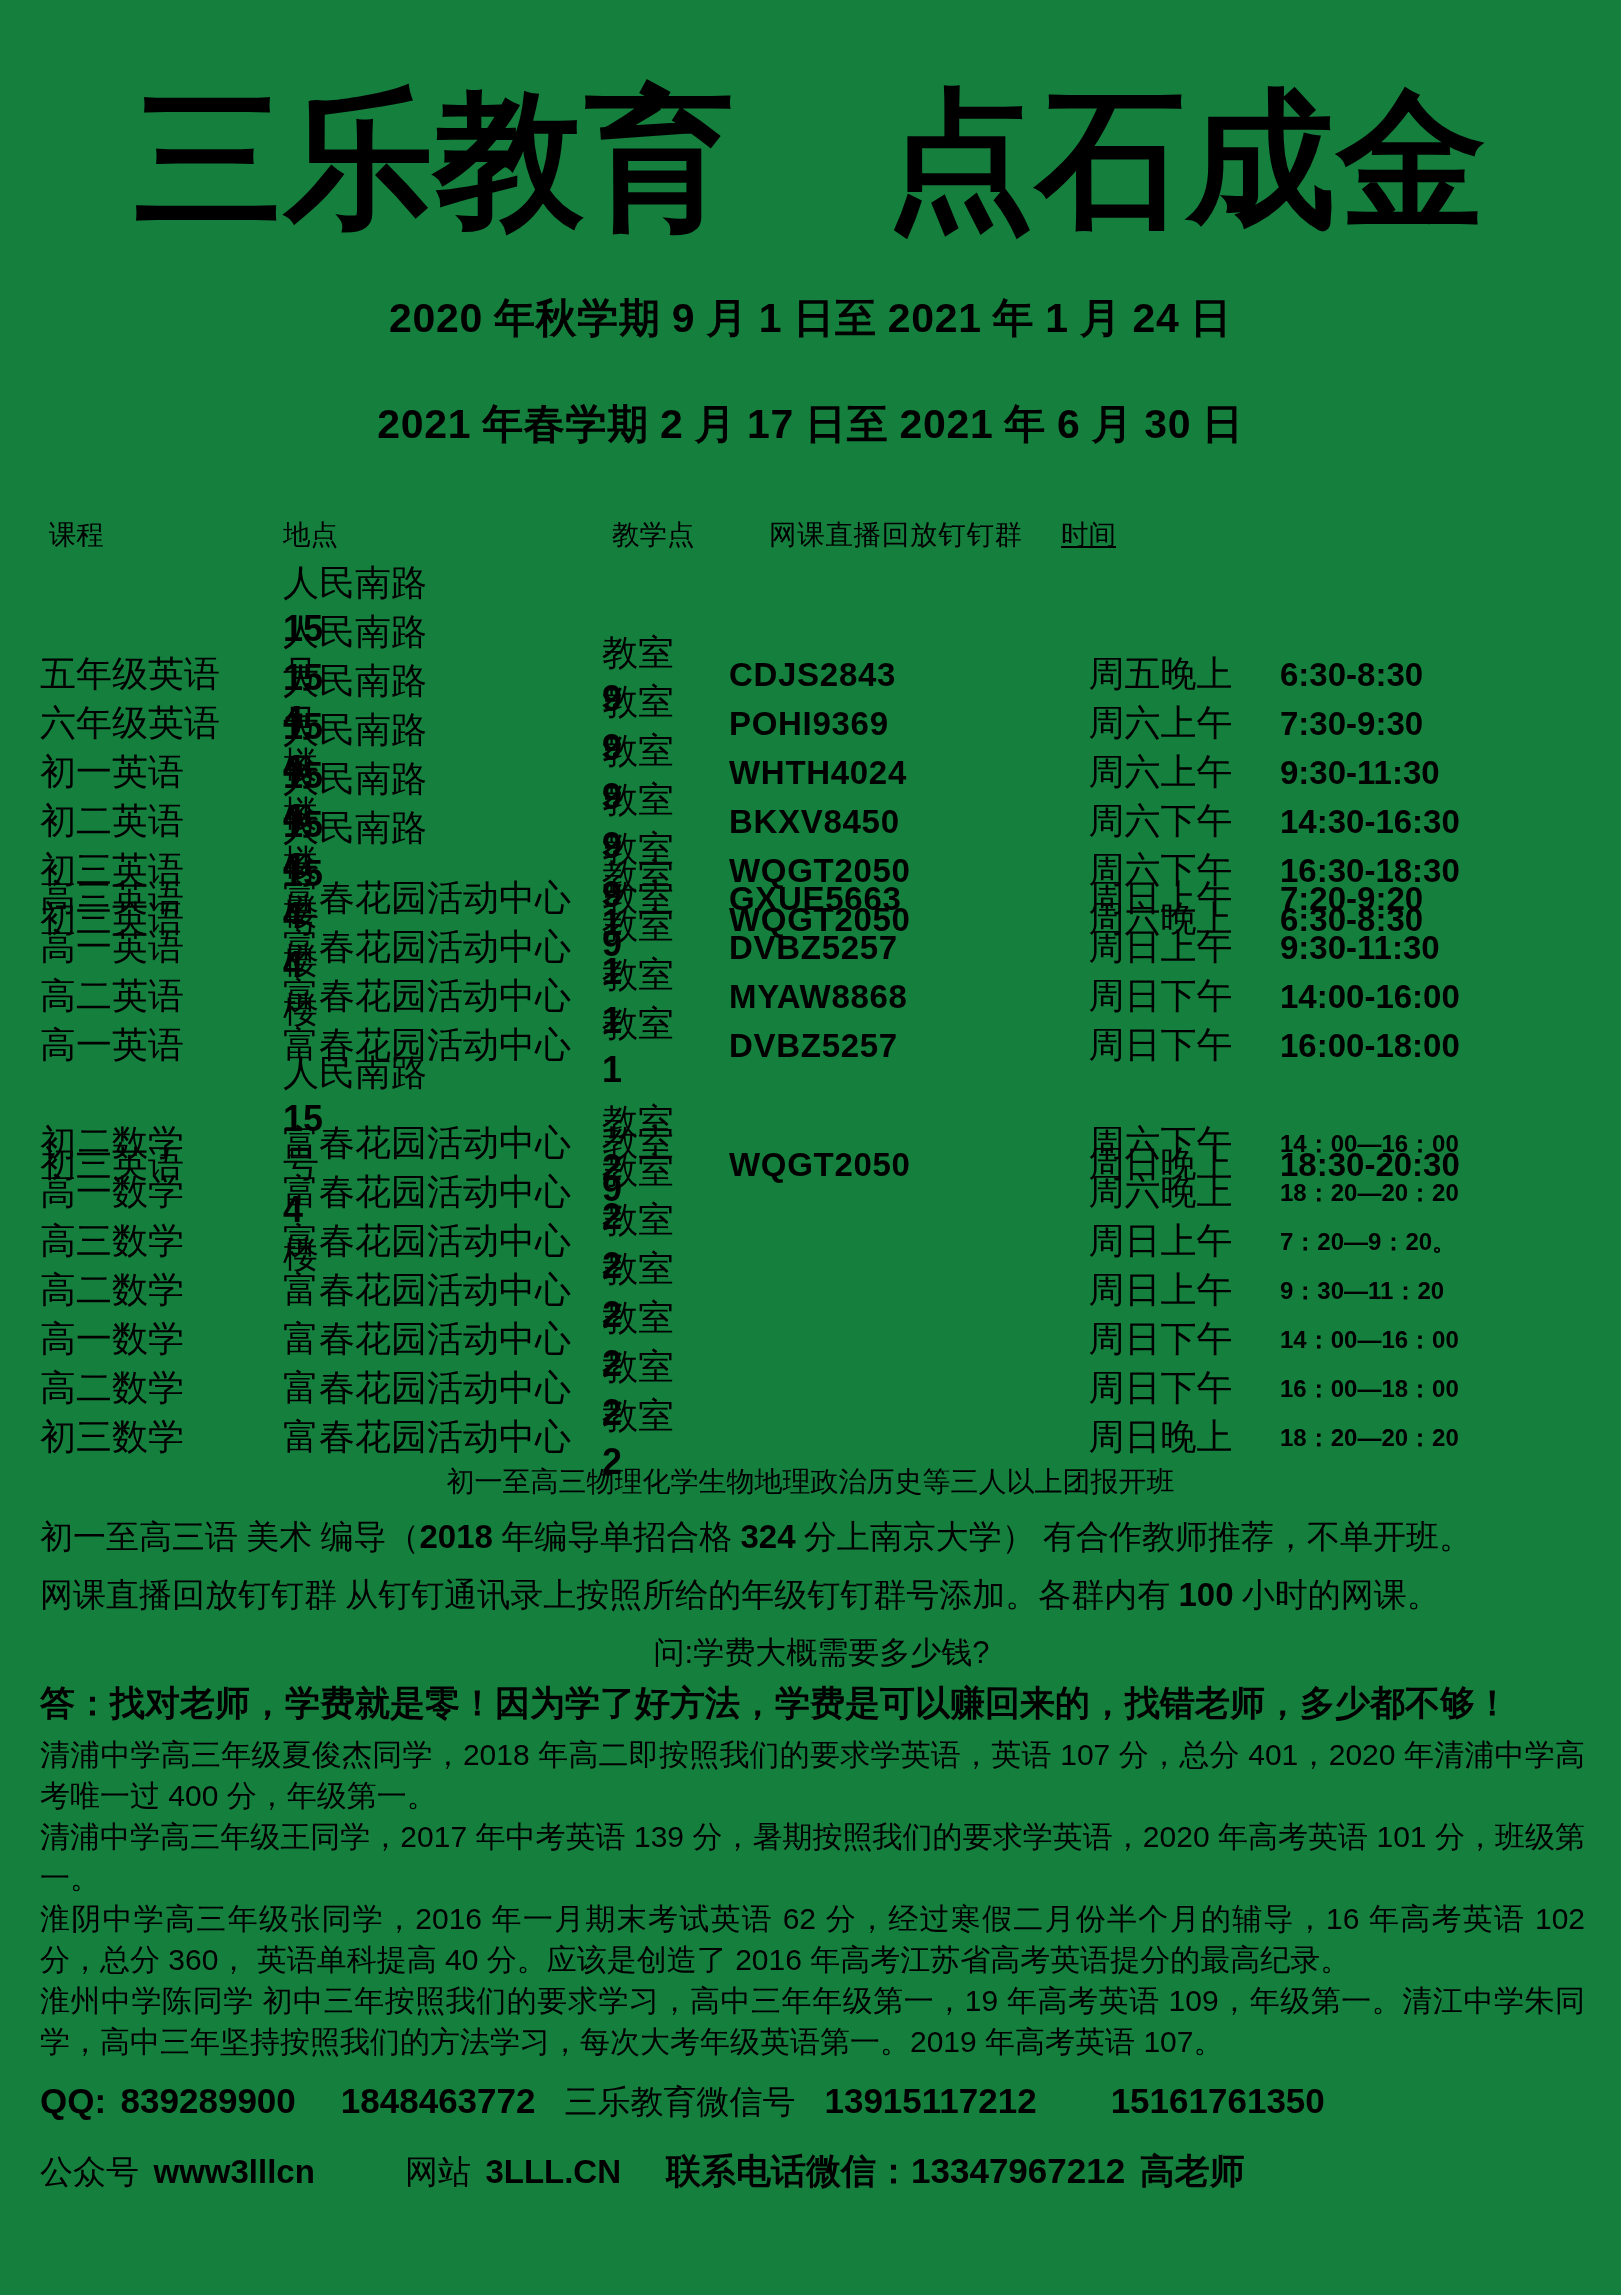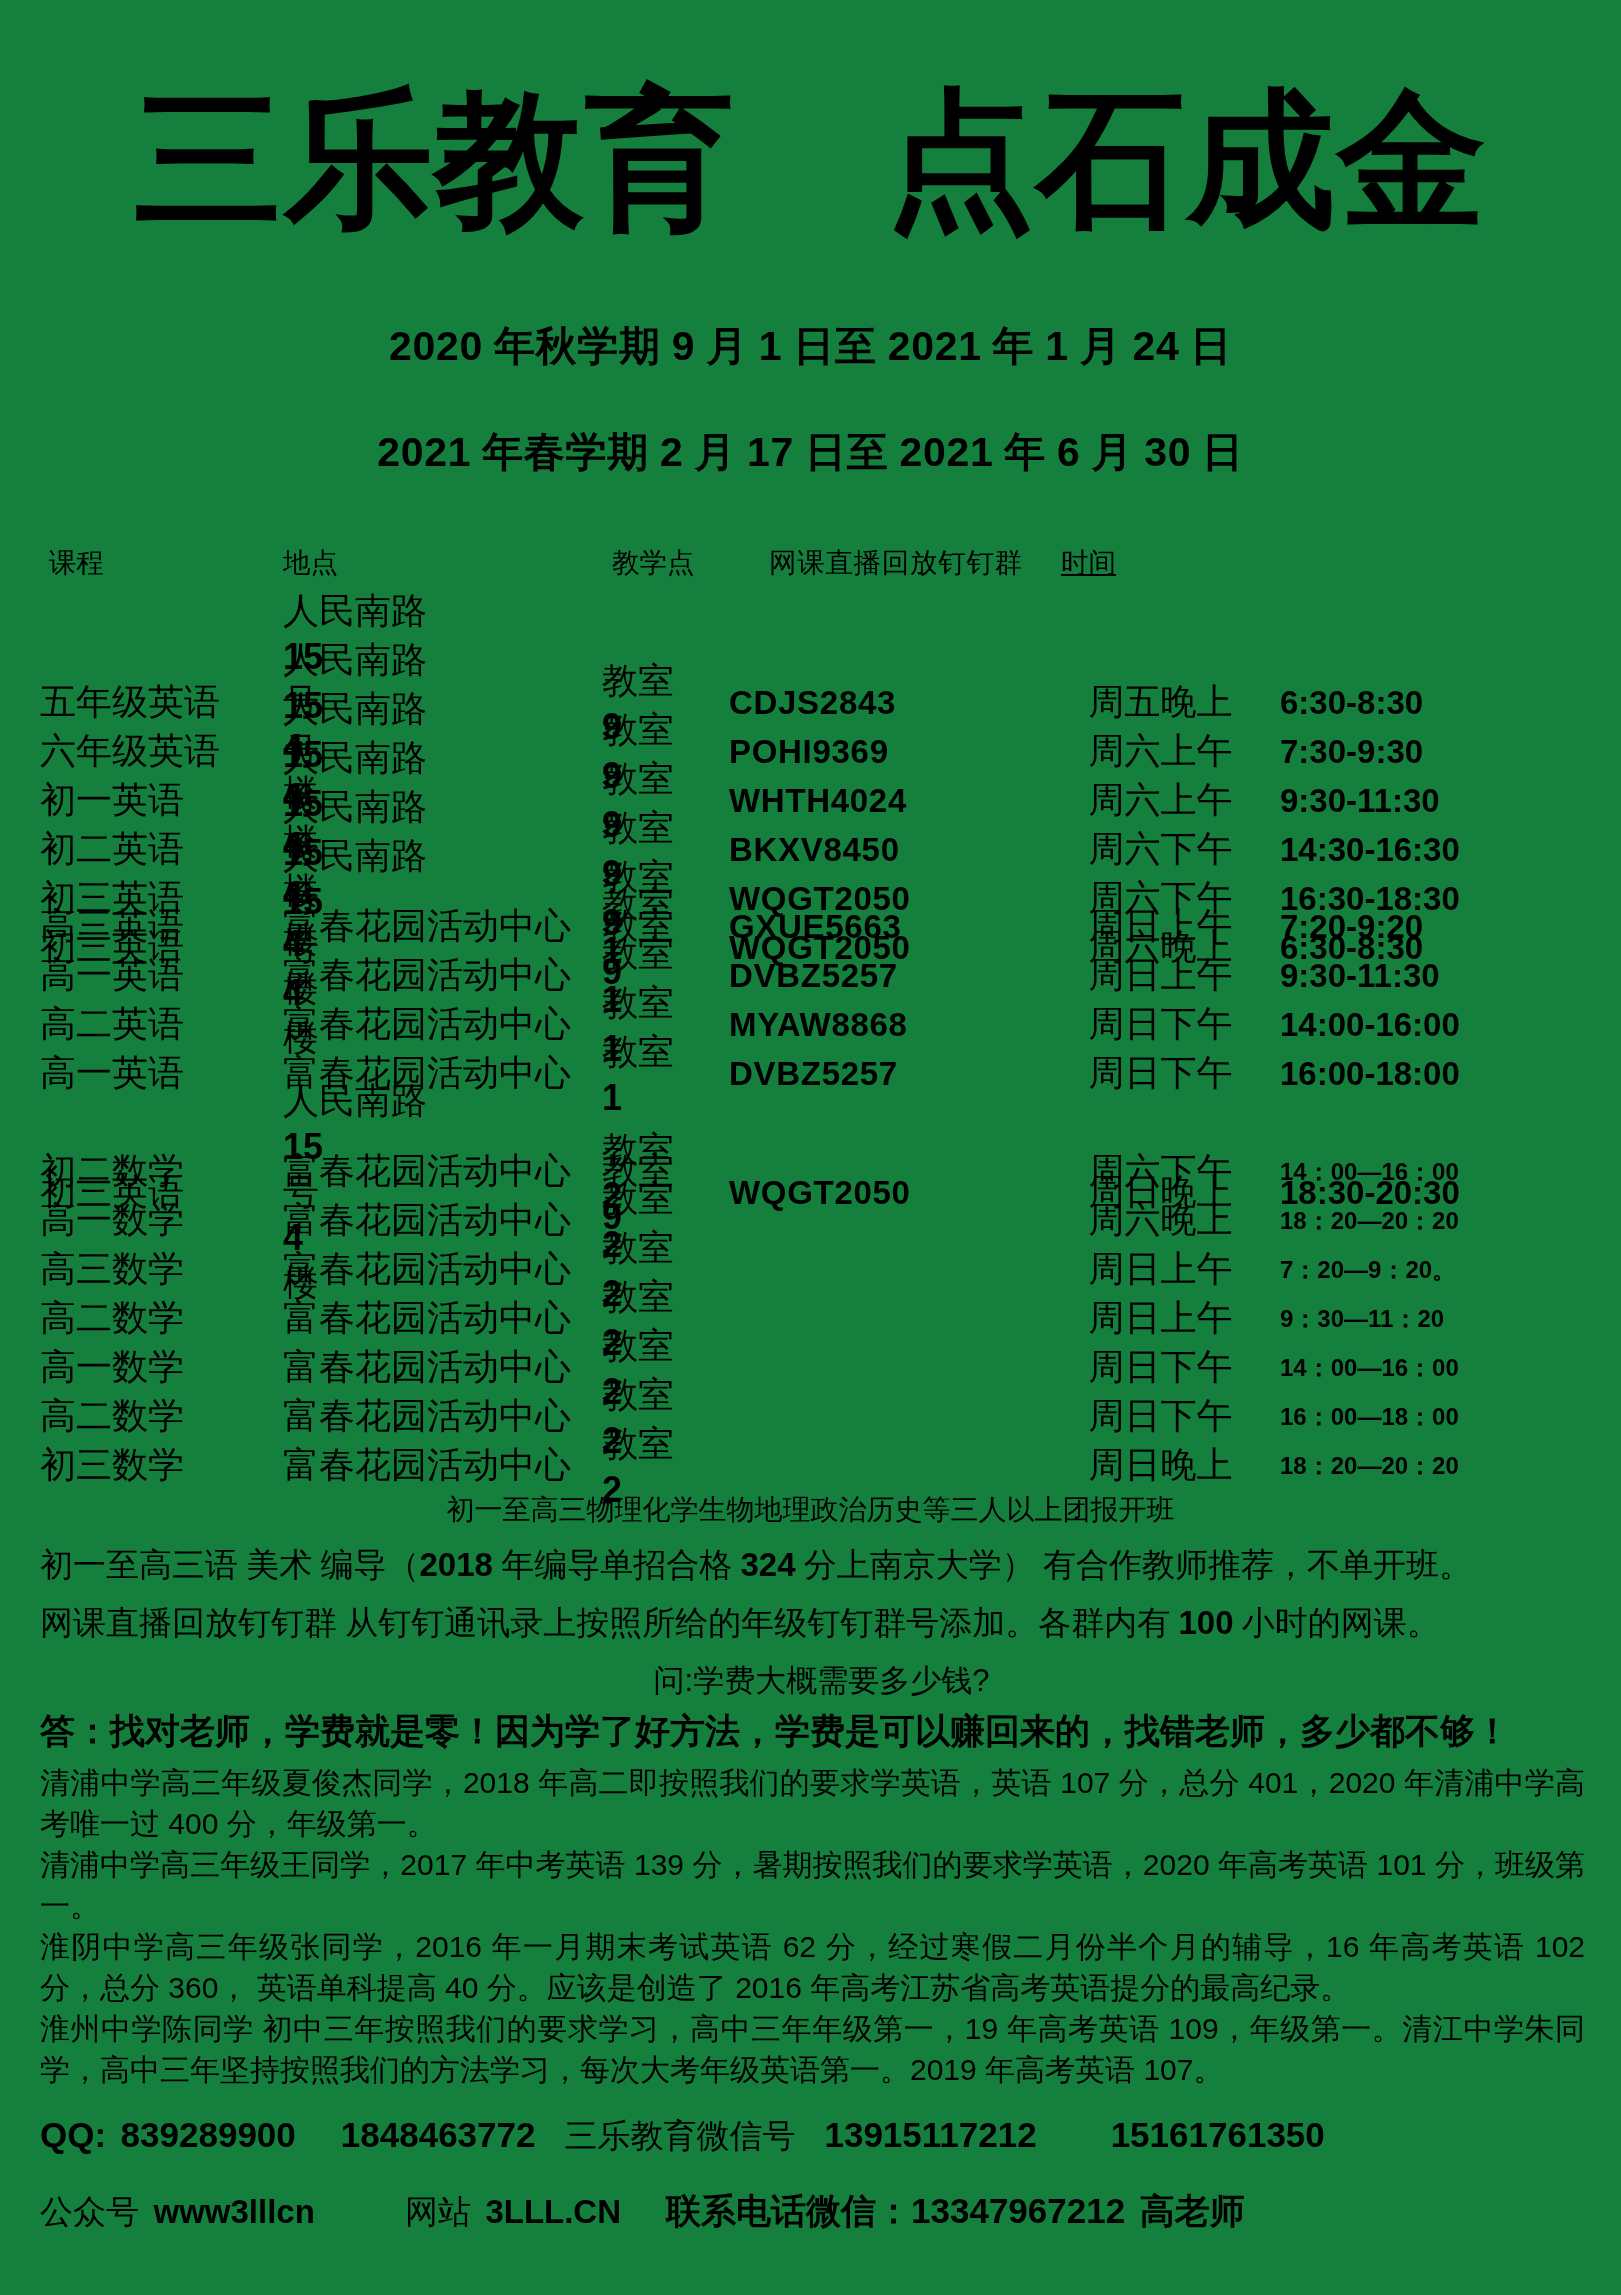--- a/index.html
+++ b/index.html
@@ -6,21 +6,21 @@
   .page{
     width:1621px;height:2295px;margin:0 auto;background:#15803d;color:#000;
     font-family:"Liberation Serif","DejaVu Serif",serif;
     overflow:hidden;position:relative;
   }
   .title{
     margin:0;padding-top:40px;text-align:center;
     font-size:149px;line-height:1.6;font-weight:700;letter-spacing:1.4px;
     font-family:"DejaVu Serif","Liberation Serif",serif;
   }
-  .dates{margin-top:48px;text-align:center;}
+  .dates{margin-top:20px;text-align:center;}
   .date{
     font-size:41px;line-height:1;margin:0 0 65px 0;font-weight:700;
     letter-spacing:0.7px;
   }
   
   .schedule{margin-top:0;}
   .srow{
     display:grid;
     grid-template-columns:243px 319px 127px 312px 239px 1fr;
     align-items:center;height:49px;padding:0 36px 0 40px;
@@ -67,21 +67,21 @@
   
   .testimonials{
     margin:10px 36px 0 40px;padding:0;list-style:none;
     font-family:"Liberation Sans","DejaVu Sans",sans-serif;
     font-size:30px;line-height:41px;text-align:justify;
   }
   .testimonials li{margin:0;}
   .testimonials .num{font-weight:400;}
   
   .contact-qq{
-    margin:19px 36px 0 40px;font-size:32px;line-height:51px;white-space:nowrap;
+    margin:19px 36px 0 40px;font-size:32px;line-height:39px;white-space:nowrap;
   }
   .contact-qq .code{
     font-family:"Liberation Sans","DejaVu Sans",sans-serif;
     font-weight:700;font-size:35px;
   }
   .contact-qq .lbl{font-size:33px;}
   .contact-web{
     margin:27.5px 36px 0 40px;font-size:33px;line-height:41px;white-space:nowrap;
   }
   .contact-web .lbl{font-size:33px;}

